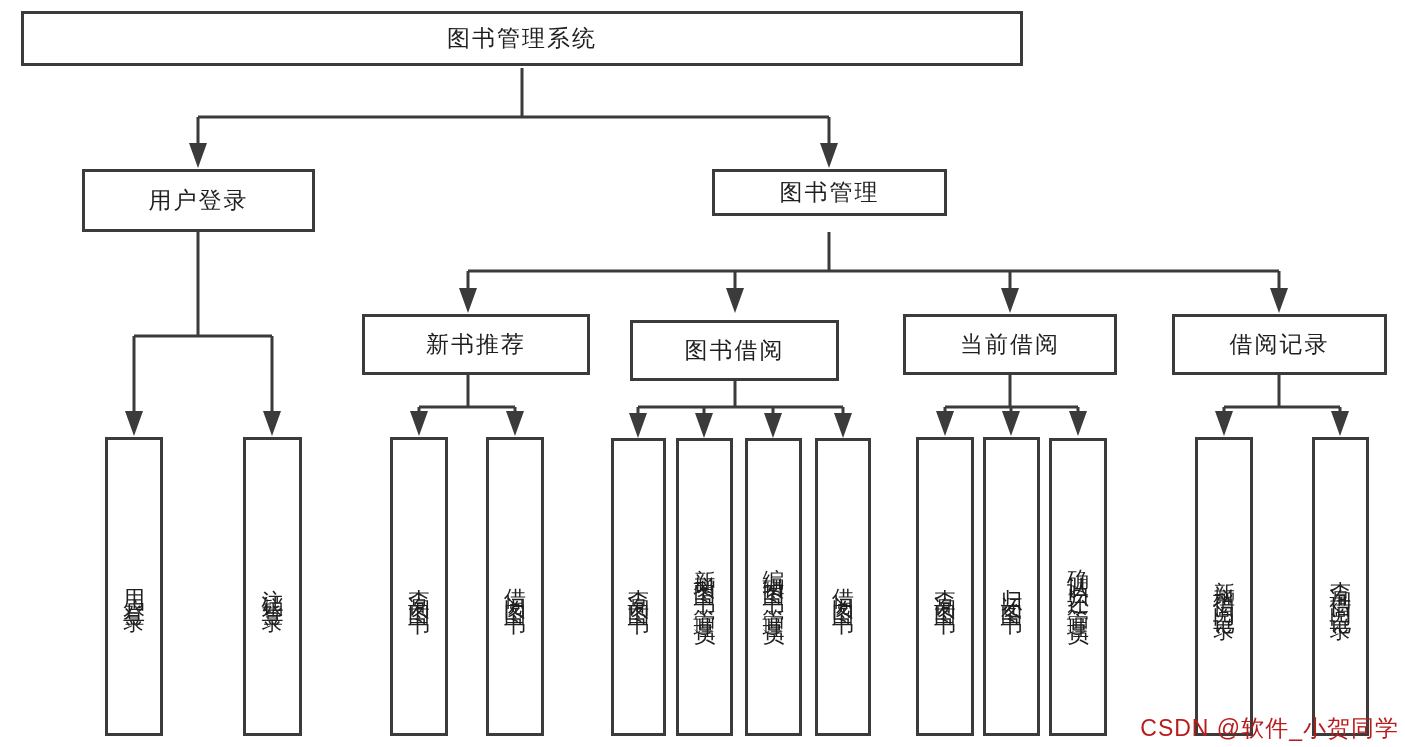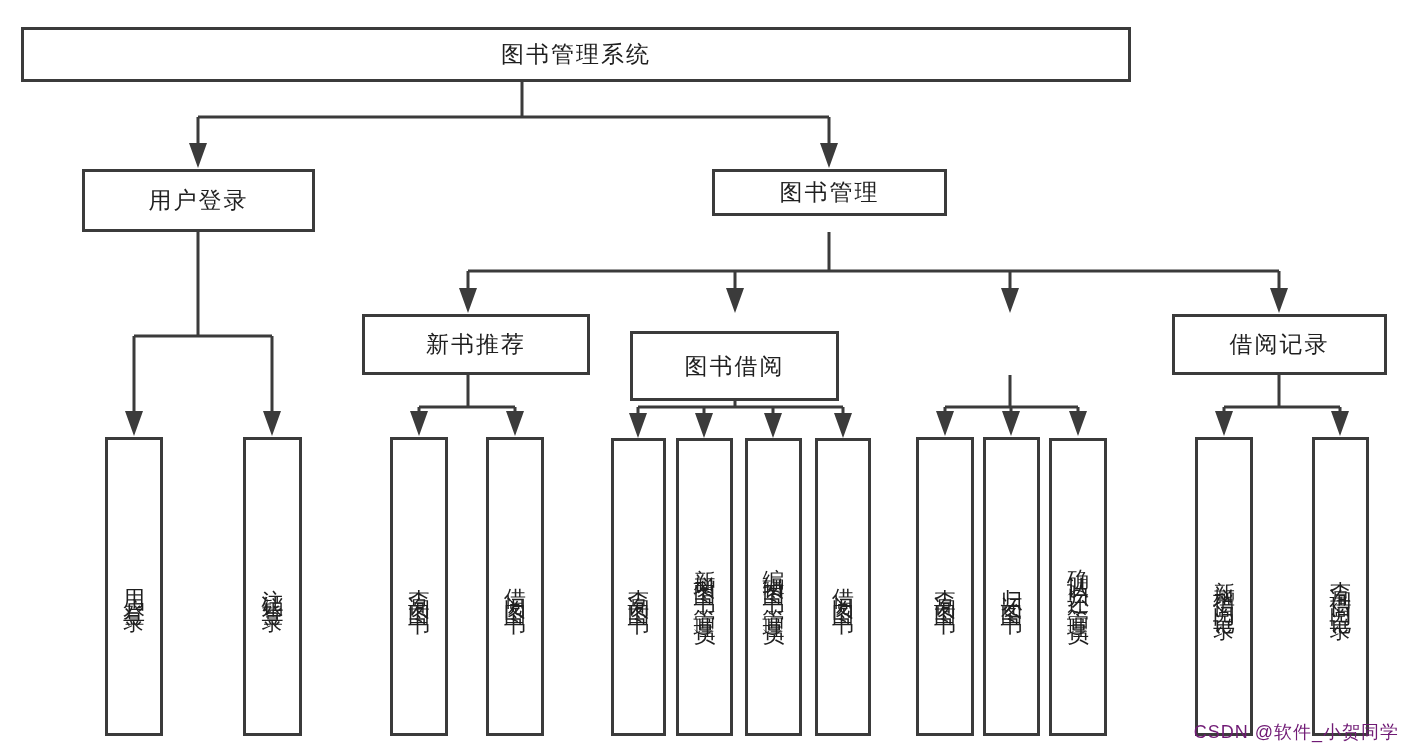--- a/index.html
+++ b/index.html
@@ -31,22 +31,22 @@
     text-orientation:mixed;
     font-size:22px;
     letter-spacing:8px;
     white-space:normal;
     line-height:1;
   }
   #watermark{
     position:absolute;
     right:6px;
     bottom:3px;
-    color:#701a75;
-    font-size:18px;
+    color:#b91c1c;
+    font-size:23px;
     letter-spacing:1px;
     white-space:nowrap;
   }
 </style>
 </head>
 <body>
 
 <div id="stage">
 
   <svg id="wires" viewBox="0 0 1405 747" xmlns="http://www.w3.org/2000/svg">
@@ -64,36 +64,39 @@
              M459 288 H477 L468 313 Z  M726 288 H744 L735 313 Z
              M1001 288 H1019 L1010 313 Z  M1270 288 H1288 L1279 313 Z
              M410 411 H428 L419 436 Z  M506 411 H524 L515 436 Z
              M629 413 H647 L638 438 Z  M695 413 H713 L704 438 Z
              M764 413 H782 L773 438 Z  M834 413 H852 L843 438 Z
              M936 411 H954 L945 436 Z  M1002 411 H1020 L1011 436 Z
              M1069 411 H1087 L1078 436 Z
              M1215 411 H1233 L1224 436 Z  M1331 411 H1349 L1340 436 Z"></path>
   </svg>
 
-  <div class="node" style="left:21px;top:27px;width:1110px;height:55px">
+  <div class="node" style="left:21px;top:11px;width:1002px;height:55px">
     <span class="lbl">图书管理系统</span>
   </div>
 
   <div class="node" style="left:82px;top:169px;width:233px;height:63px">
     <span class="lbl">用户登录</span>
   </div>
   <div class="node" style="left:712px;top:169px;width:235px;height:47px">
     <span class="lbl">图书管理</span>
   </div>
 
   <div class="node" style="left:362px;top:314px;width:228px;height:61px">
     <span class="lbl">新书推荐</span>
   </div>
-  <div class="node" style="left:630px;top:331px;width:209px;height:70px">
+  <div class="node" style="left:630px;top:320px;width:209px;height:61px">
     <span class="lbl">图书借阅</span>
+  </div>
+  <div class="node" style="left:903px;top:314px;width:214px;height:61px">
+    <span class="lbl">当前借阅</span>
   </div>
   <div class="node" style="left:1172px;top:314px;width:215px;height:61px">
     <span class="lbl">借阅记录</span>
   </div>
 
   <div class="node v" style="left:105px;top:437px;width:58px;height:299px">
     <span class="lbl">用户登录</span>
   </div>
   <div class="node v" style="left:243px;top:437px;width:59px;height:299px">
     <span class="lbl">注销登录</span>

